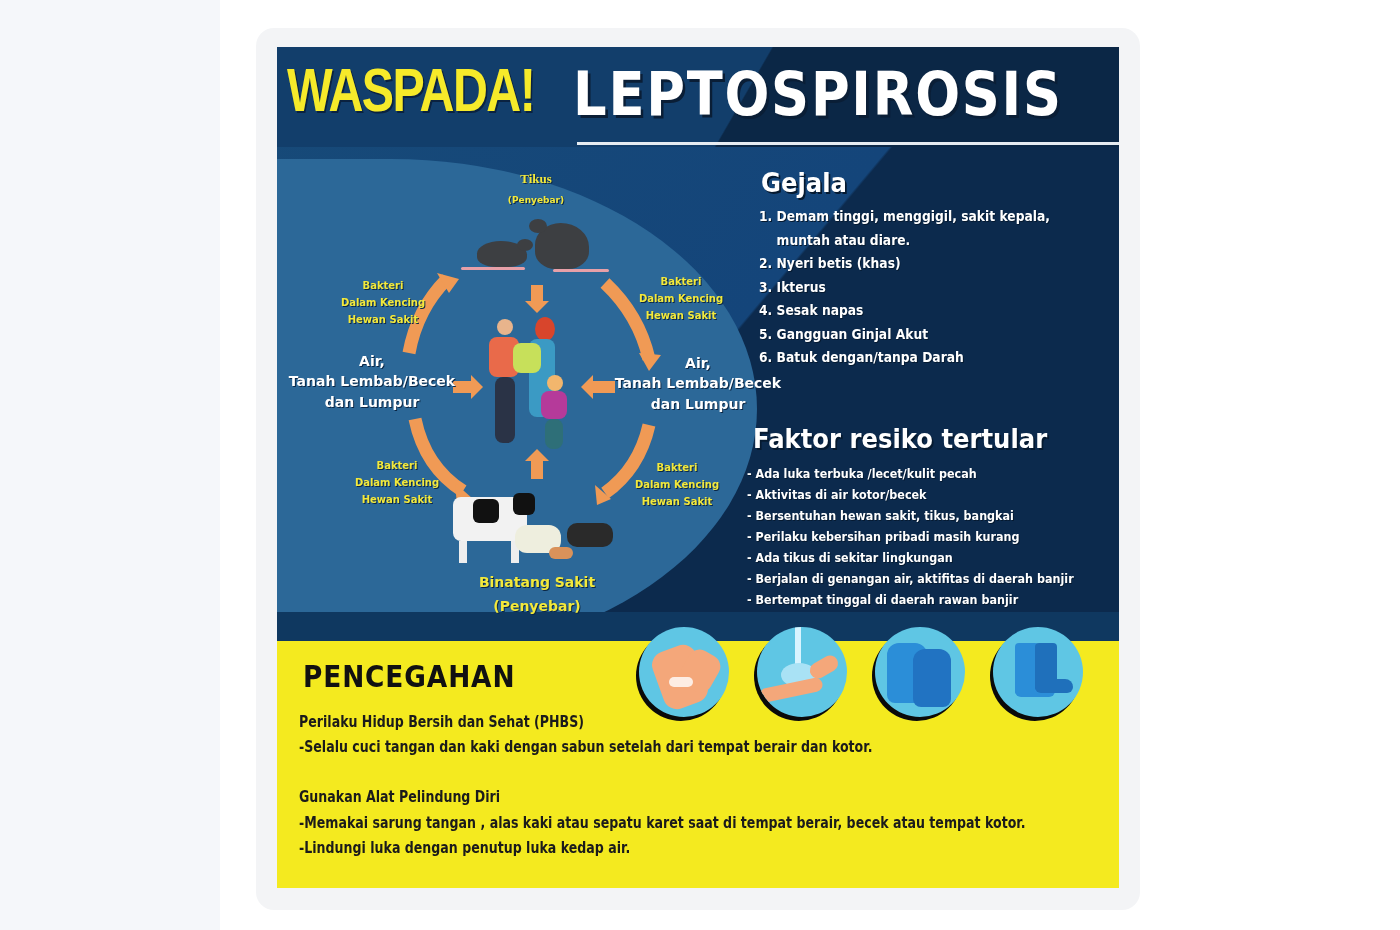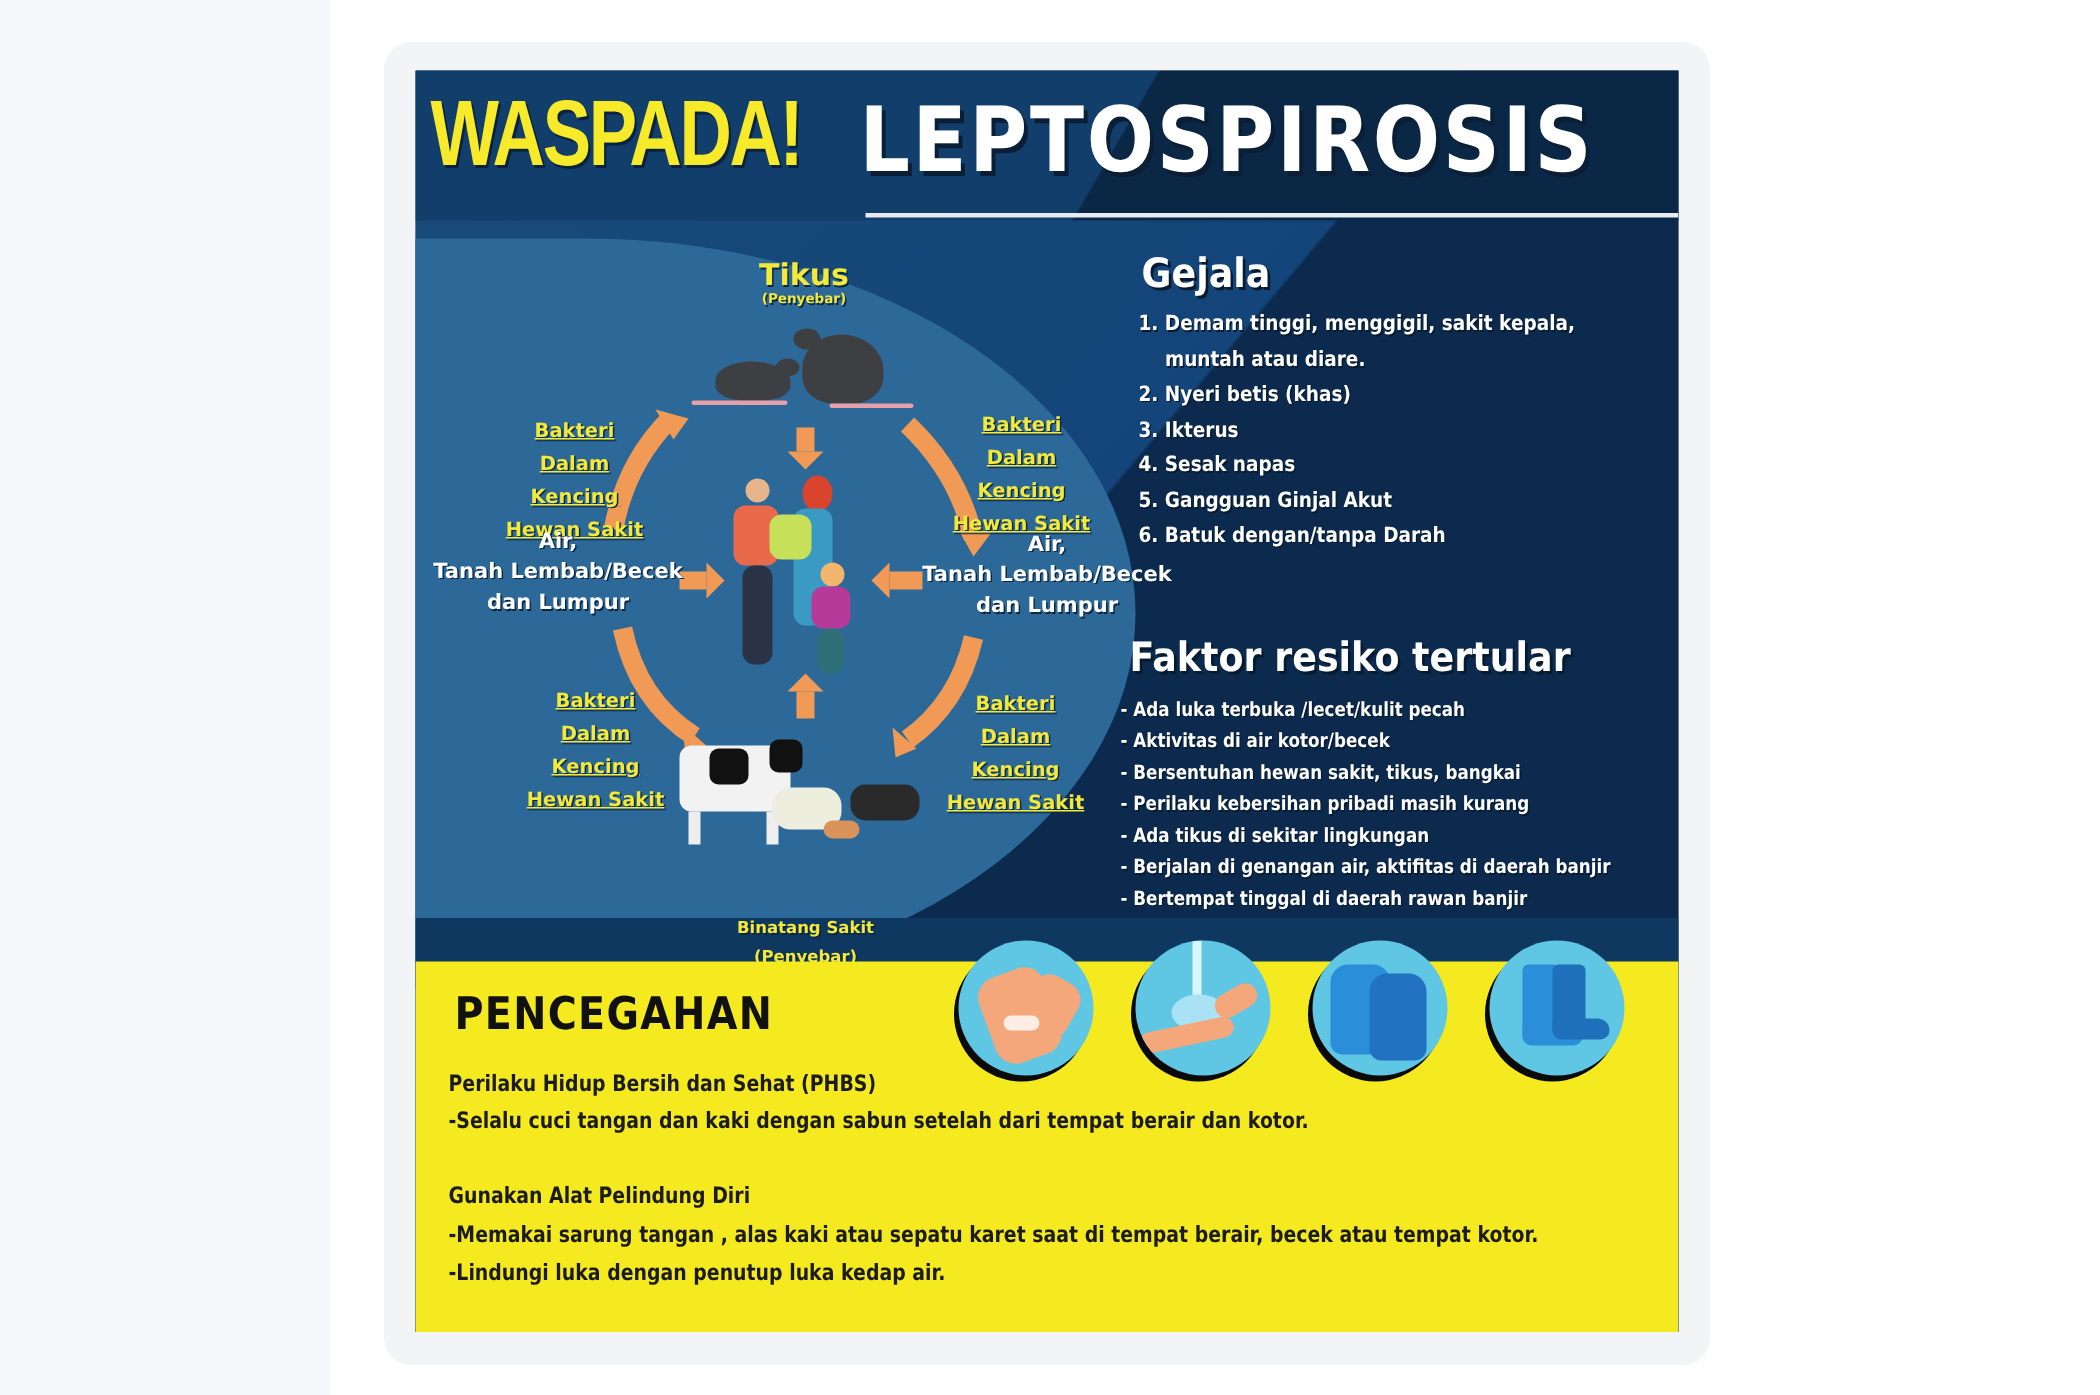--- a/index.html
+++ b/index.html
@@ -17,25 +17,25 @@
     .cara-tab { position: absolute; left: 18px; top: 76px; width: 218px; height: 36px; background: #1b78c2; border-radius: 0 0 0 28px; box-shadow: 0 3px 0 #0b2746; }
     .cara-tab span { position: absolute; left: 18px; top: 6px; font-family: "Liberation Sans", sans-serif; font-weight: 700; font-size: 21px; color: #f6ea55; transform: scaleX(0.85); transform-origin: left top; white-space: nowrap; }
 
     
     .cycle-area { position: absolute; left: -130px; top: 112px; width: 610px; height: 500px; border-radius: 0 60% 60% 0 / 0 50% 50% 0; background: #2c6898; overflow: hidden; }
     .cycle-area::after { content: ""; position: absolute; left: 0; top: 0; width: 100%; height: 100%; }
     .lower-band { position: absolute; left: 0; top: 565px; width: 842px; height: 30px; background: #0f3860; }
 
     .lbl-y { position: absolute; color: #f3e93b; font-weight: 700; text-align: center; font-family: "DejaVu Sans", sans-serif; line-height: 1.2; text-shadow: 1px 1px 0 #0b2746; }
     .lbl-w { position: absolute; color: #ffffff; font-weight: 700; text-align: center; font-family: "DejaVu Sans", sans-serif; line-height: 1.45; text-shadow: 1px 1px 0 #0b2746; }
-    .tikus-title { left: 214px; top: 124px; width: 90px; font-size: 20px; }
+    .tikus-title { left: 214px; top: 124px; width: 90px; font-size: 13px; font-family: Liberation Serif, serif; }
     .tikus-sub { left: 214px; top: 148px; width: 90px; font-size: 9px; }
-    .bakteri { font-size: 13px; line-height: 1.7; width: 100px; text-decoration: underline; }
+    .bakteri { font-size: 10px; line-height: 1.7; width: 100px; }
     .air { font-size: 14px; width: 170px; }
-    .binatang { left: 200px; top: 524px; width: 120px; font-size: 11px; line-height: 1.7; margin-top: 39px; }
+    .binatang { left: 200px; top: 524px; width: 120px; font-size: 14px; line-height: 1.7; }
 
     .rat { position: absolute; background: #3d3f42; border-radius: 50% 55% 40% 40%; }
     .rat-tail { position: absolute; height: 3px; background: #e7a0a8; border-radius: 2px; }
 
     
     .person { position: absolute; border-radius: 8px; }
 
     
     .gejala-title { position: absolute; left: 484px; top: 120px; font-size: 27px; font-weight: 700; color: #ffffff; text-shadow: 2px 2px 0 #061a30; font-family: "DejaVu Sans", sans-serif; transform: scaleX(0.9); transform-origin: left top; }
     .gejala-list { position: absolute; left: 482px; top: 158px; width: 360px; list-style: none; }

